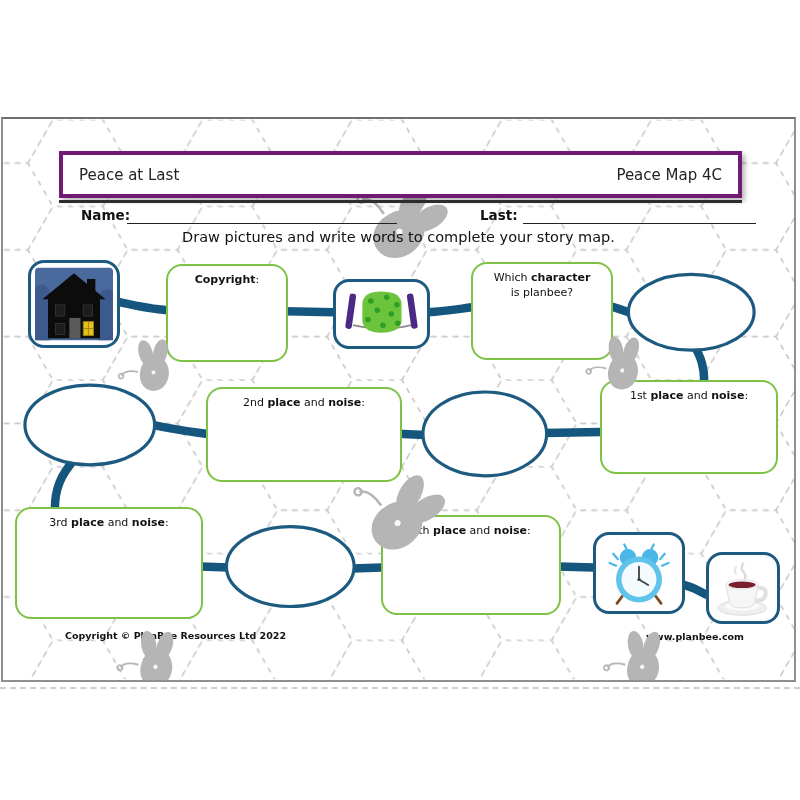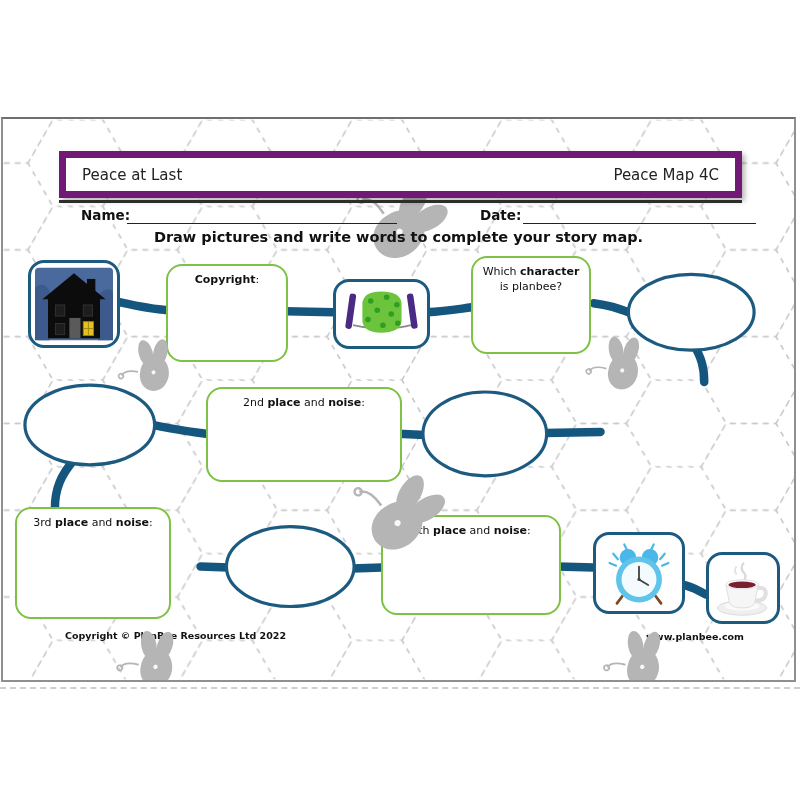--- a/index.html
+++ b/index.html
@@ -6,30 +6,30 @@
   body{width:800px;height:800px;position:relative;font-family:"DejaVu Sans","Liberation Sans",sans-serif;overflow:hidden;}
   .page{
     position:absolute;left:1px;top:117px;width:795px;height:565px;
     background:#ffffff;border:2px solid #8f8f8f;border-top-color:#6f6f6f;
     box-sizing:border-box;overflow:hidden;
   }
   .layer{position:absolute;left:0;top:0;width:100%;height:100%;}
   .overlay{pointer-events:none;}
   .header-bar{
     position:absolute;left:56px;top:32px;width:683px;height:47px;
-    background:#ffffff;border:7px solid #701a75;
+    background:#ffffff;border:4px solid #701a75;
     box-shadow:3px 3px 5px rgba(0,0,0,0.28);
     display:flex;align-items:center;justify-content:space-between;
     padding:0 16px;box-sizing:border-box;font-size:15px;color:#222;
   }
   .header-rule{position:absolute;left:56px;top:81px;width:683px;height:3px;background:#2d2d2d;}
   .form-row{position:absolute;left:16px;top:88px;width:100%;height:20px;font-weight:bold;font-size:13.5px;color:#111;}
   .form-label{position:absolute;top:0;}
   .write-line{position:absolute;top:16px;border-bottom:1.6px solid #222;height:0;}
-  .instruction{position:absolute;left:0;top:110px;width:100%;text-align:center;font-weight:bold;font-size:14.5px;color:#111;}
+  .instruction{position:absolute;left:0;top:110px;width:100%;text-align:center;font-weight:normal;font-size:14.5px;color:#111;}
   .node{position:absolute;background:#ffffff;box-sizing:border-box;border-radius:16px;}
   .green-box{border:2.5px solid #7dc244;}
   .blue-box{border:3px solid #1c5a80;padding:4px;}
   .blue-box svg{display:block;width:100%;height:100%;}
   .box-label{padding-top:7px;text-align:center;font-size:11px;color:#111;line-height:1.35;}
   .box-label b{font-weight:bold;}
   .footer-left{position:absolute;left:62px;top:511px;font-size:9.5px;font-weight:bold;color:#111;}
   .footer-right{position:absolute;right:50px;top:512px;font-size:9.5px;font-weight:bold;color:#111;}
   .below-page-dash{position:absolute;left:0;top:687px;width:800px;border-top:2px dashed #cfcfcf;}
 </style>
@@ -84,21 +84,21 @@
 
   <div class="header-bar">
     <span>Peace at Last</span>
     <span>Peace Map 4C</span>
   </div>
   <div class="header-rule"></div>
 
   <div class="form-row">
     <span class="form-label" style="left:62px">Name:</span>
     <span class="write-line" style="left:108px;width:270px"></span>
-    <span class="form-label" style="left:461px">Date:</span>
+    <span class="form-label" style="left:461px">Last:</span>
     <span class="write-line" style="left:504px;width:233px"></span>
   </div>
 
   <div class="instruction">Draw pictures and write words to complete your story map.</div>
 
   <div class="node blue-box" style="left:25px;top:141px;width:92px;height:88px">
     <svg viewBox="0 0 84 78">
       <rect width="84" height="78" rx="4" fill="#4a6a9e"></rect>
       <path d="M-4,26 Q8,10 16,26 L16,78 L-4,78 Z" fill="#3c5a8c"></path>
       <path d="M68,30 Q78,16 88,30 L88,78 L68,78 Z" fill="#3c5a8c"></path>
@@ -129,33 +129,36 @@
       <circle cx="50" cy="10" r="3" fill="#2f9e22"></circle>
       <circle cx="61" cy="18" r="3" fill="#2f9e22"></circle>
       <circle cx="40" cy="24" r="3" fill="#2f9e22"></circle>
       <circle cx="55" cy="28" r="3" fill="#2f9e22"></circle>
       <circle cx="30" cy="34" r="3" fill="#2f9e22"></circle>
       <circle cx="46" cy="40" r="3" fill="#2f9e22"></circle>
       <circle cx="62" cy="38" r="3" fill="#2f9e22"></circle>
     </svg>
   </div>
 
-  <div class="node green-box" style="left:468px;top:137px;width:120px;height:98px">
+  <div class="node green-box" style="left:468px;top:143px;width:142px;height:98px">
     <div class="box-label">
       <span>Which </span><b>character</b><br>
       <span>is planbee?</span>
     </div>
   </div>
 
+  <div class="node green-box" style="left:597px;top:261px;width:178px;height:94px">
+    <div class="box-label"><span>1st </span><b>place</b><span> and </span><b>noise</b><span>:</span></div>
+  </div>
 
   <div class="node green-box" style="left:203px;top:268px;width:196px;height:95px">
     <div class="box-label"><span>2nd </span><b>place</b><span> and </span><b>noise</b><span>:</span></div>
   </div>
 
-  <div class="node green-box" style="left:12px;top:388px;width:156px;height:112px">
+  <div class="node green-box" style="left:12px;top:388px;width:188px;height:112px">
     <div class="box-label"><span>3rd </span><b>place</b><span> and </span><b>noise</b><span>:</span></div>
   </div>
 
   <div class="node green-box" style="left:378px;top:396px;width:180px;height:100px">
     <div class="box-label"><span>4th </span><b>place</b><span> and </span><b>noise</b><span>:</span></div>
   </div>
 
   <div class="node blue-box" style="left:590px;top:413px;width:92px;height:82px">
     <svg viewBox="0 0 84 74">
       <g stroke="#49b8e8" stroke-width="2.4" stroke-linecap="round">

